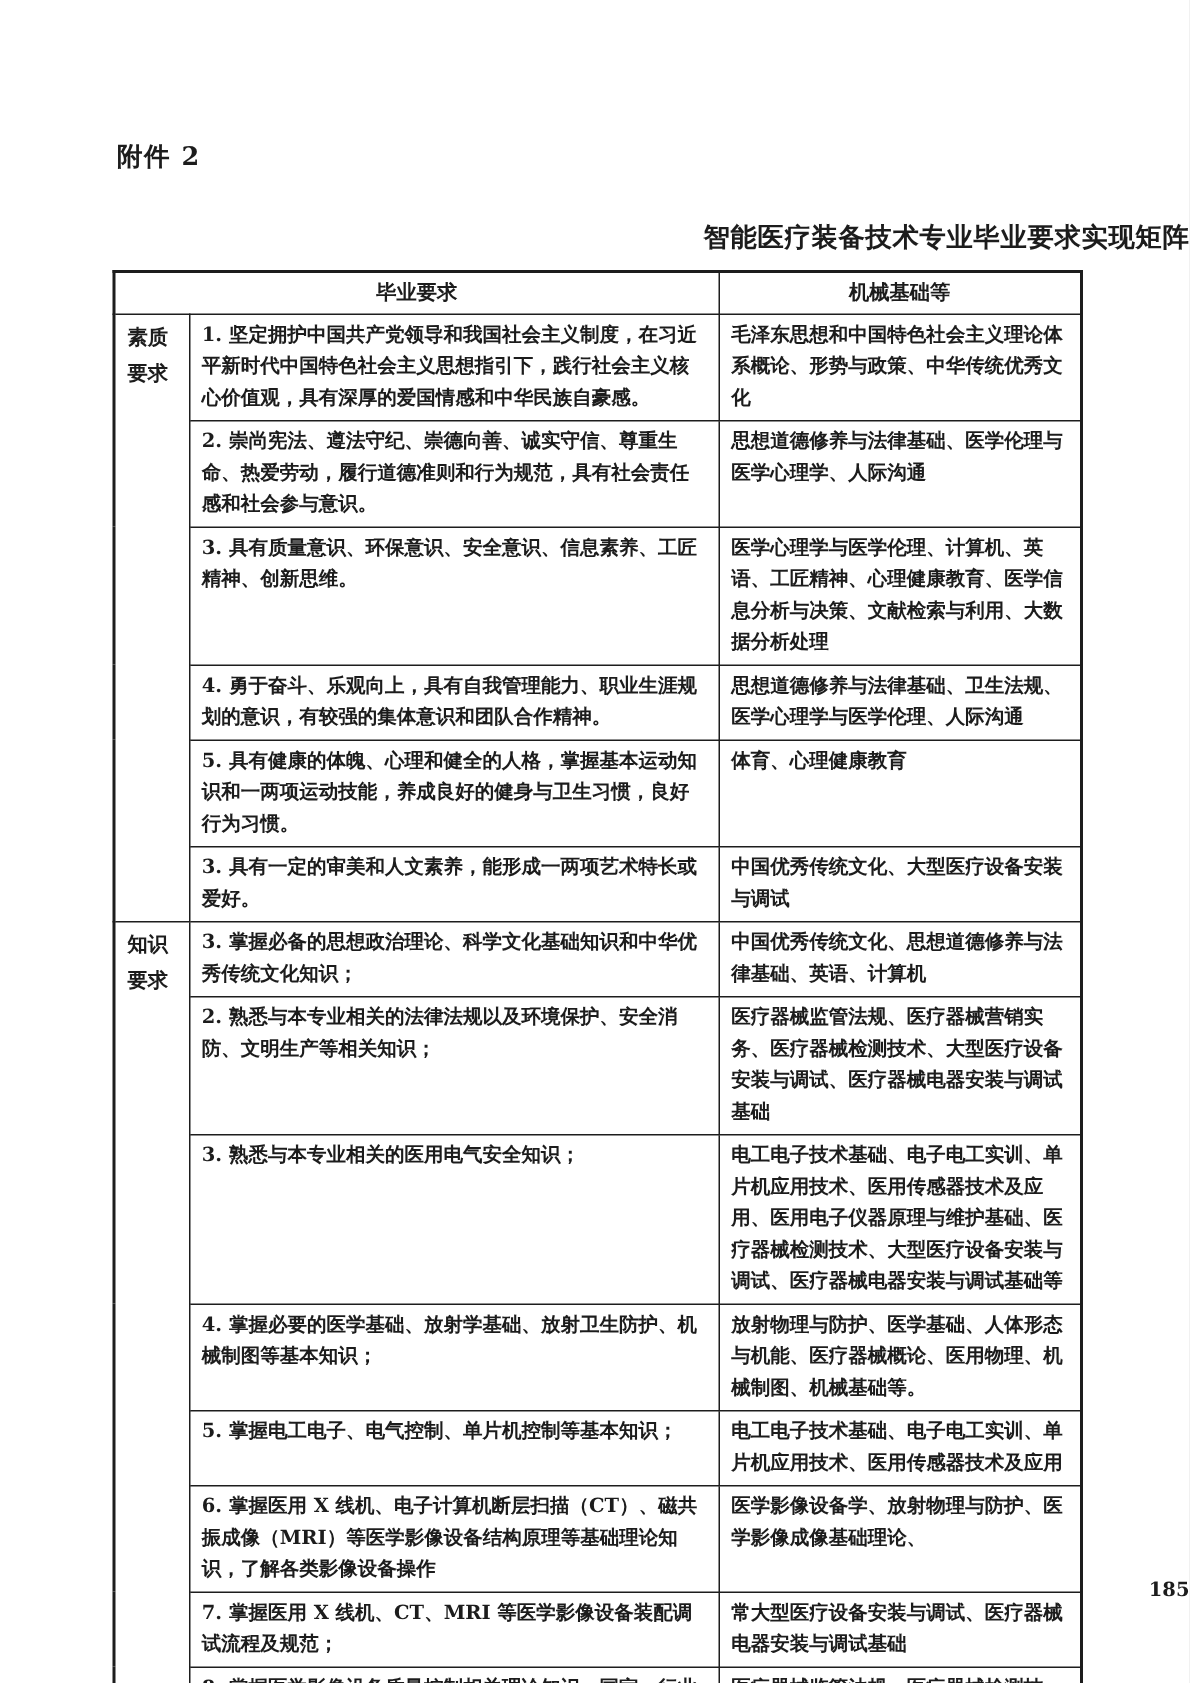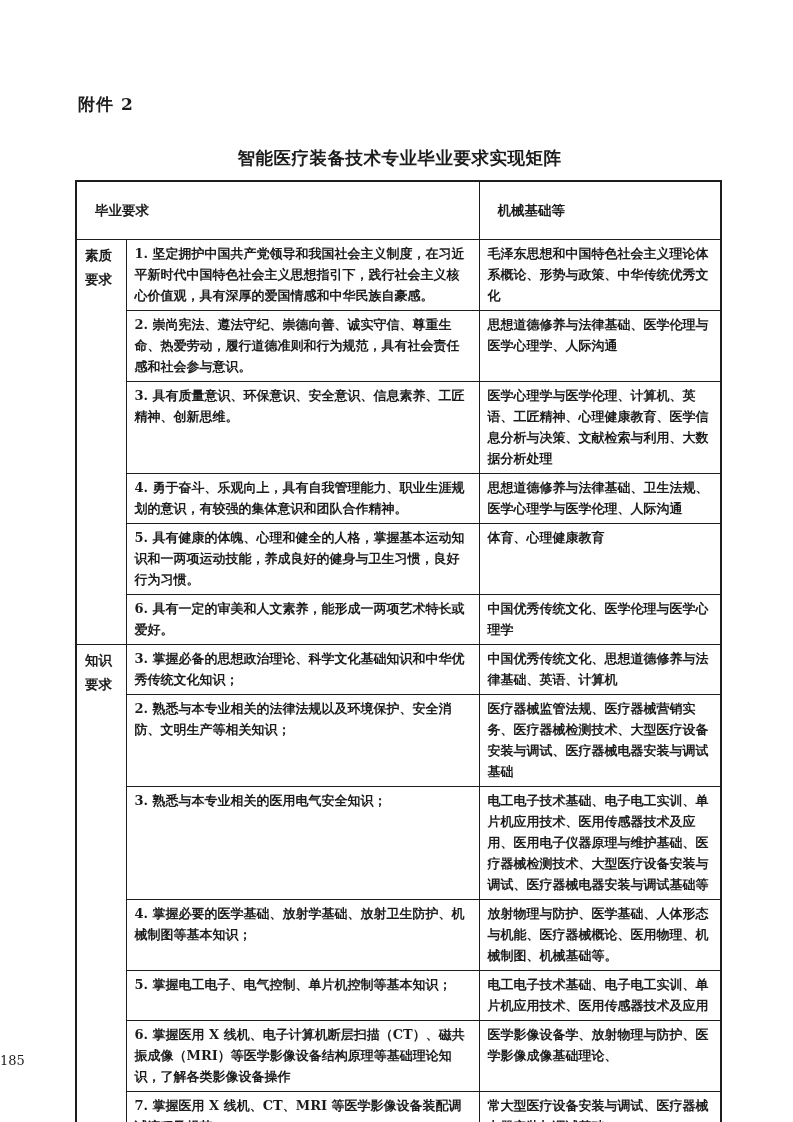--- a/index.html
+++ b/index.html
@@ -20,21 +20,21 @@
     top: 93px;
     font-size: 17px;
     font-weight: bold;
     letter-spacing: 1px;
   }
   .doc-title {
     position: absolute;
     left: 6px;
     right: 0;
     top: 146px;
-    text-align: center;
+    text-align: right;
     font-size: 17.5px;
     font-weight: bold;
     letter-spacing: 0.5px;
   }
   table.matrix {
     position: absolute;
     left: 75px;
     top: 180px;
     width: 645px;
     border-collapse: collapse;
@@ -47,44 +47,46 @@
   table.matrix col.c-path  { width: 242px; }
   table.matrix th, table.matrix td {
     border: 1px solid #1d1d1d;
     vertical-align: top;
     text-align: left;
     padding: 3px 8px 4px 8px;
     font-weight: bold;
   }
   table.matrix { border: 2px solid #1d1d1d; }
   table.matrix th {
+    text-align: center;
     vertical-align: middle;
     font-size: 13.5px;
     font-weight: bold;
     height: 28px;
-    padding: 18px;
+    padding: 2px;
   }
   td.group-cell {
     text-align: center;
     vertical-align: middle;
     padding: 0 11px;
     line-height: 24px;
     font-size: 13.5px;
   }
   td.req-cell { }
   td.path-cell { }
   tr.row-s1 td { height: 64px; }
   tr.row-s2 td { height: 62px; }
   .page-number {
     position: absolute;
     left: 0;
     right: 0;
     top: 1053px;
-    text-align: left;
+    text-align: right;
     font-size: 13px;
+    font-weight: bold;
   }
 </style>
 </head>
 <body>
 
 <div class="sheet">
 
   <div class="attachment">附件 2</div>
 
   <div class="doc-title">智能医疗装备技术专业毕业要求实现矩阵</div>
@@ -118,22 +120,22 @@
       </tr>
       <tr>
         <td class="req-cell">4.  勇于奋斗、乐观向上，具有自我管理能力、职业生涯规划的意识，有较强的集体意识和团队合作精神。</td>
         <td class="path-cell">思想道德修养与法律基础、卫生法规、医学心理学与医学伦理、人际沟通</td>
       </tr>
       <tr>
         <td class="req-cell">5.  具有健康的体魄、心理和健全的人格，掌握基本运动知识和一两项运动技能，养成良好的健身与卫生习惯，良好行为习惯。</td>
         <td class="path-cell">体育、心理健康教育</td>
       </tr>
       <tr>
-        <td class="req-cell">6. 具有一定的审美和人文素养，能形成一两项艺术特长或爱好。</td>
-        <td class="path-cell">中国优秀传统文化、医学伦理与医学心理学</td>
+        <td class="req-cell">3. 具有一定的审美和人文素养，能形成一两项艺术特长或爱好。</td>
+        <td class="path-cell">中国优秀传统文化、大型医疗设备安装与调试</td>
       </tr>
 
       <tr>
         <td class="group-cell" rowspan="9">知识要求</td>
         <td class="req-cell">3. 掌握必备的思想政治理论、科学文化基础知识和中华优秀传统文化知识；</td>
         <td class="path-cell">中国优秀传统文化、思想道德修养与法律基础、英语、计算机</td>
       </tr>
       <tr>
         <td class="req-cell">2. 熟悉与本专业相关的法律法规以及环境保护、安全消防、文明生产等相关知识；</td>
         <td class="path-cell">医疗器械监管法规、医疗器械营销实务、医疗器械检测技术、大型医疗设备安装与调试、医疗器械电器安装与调试基础</td>

